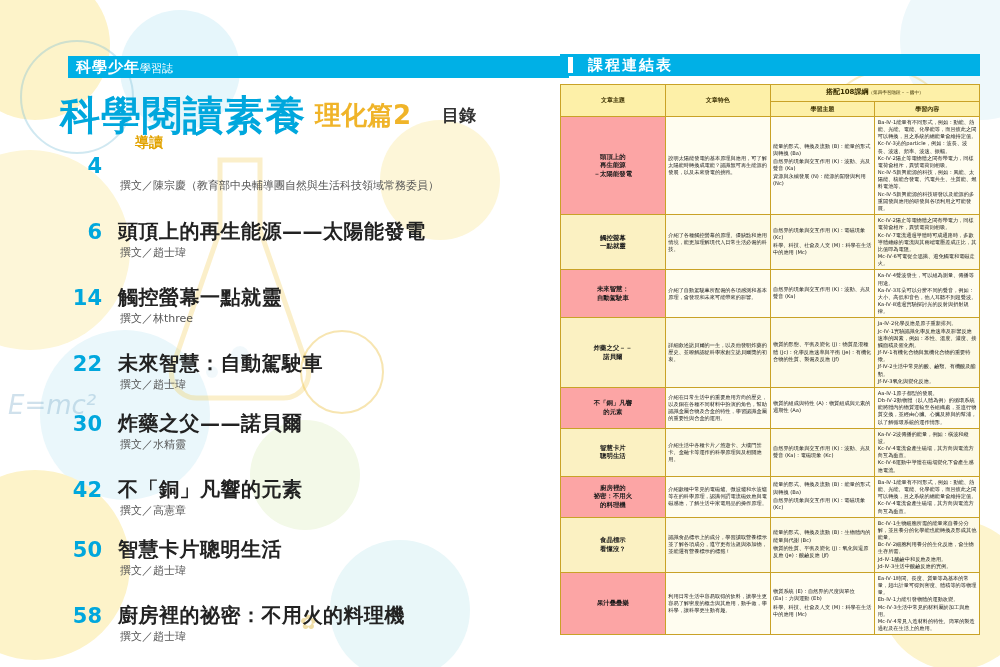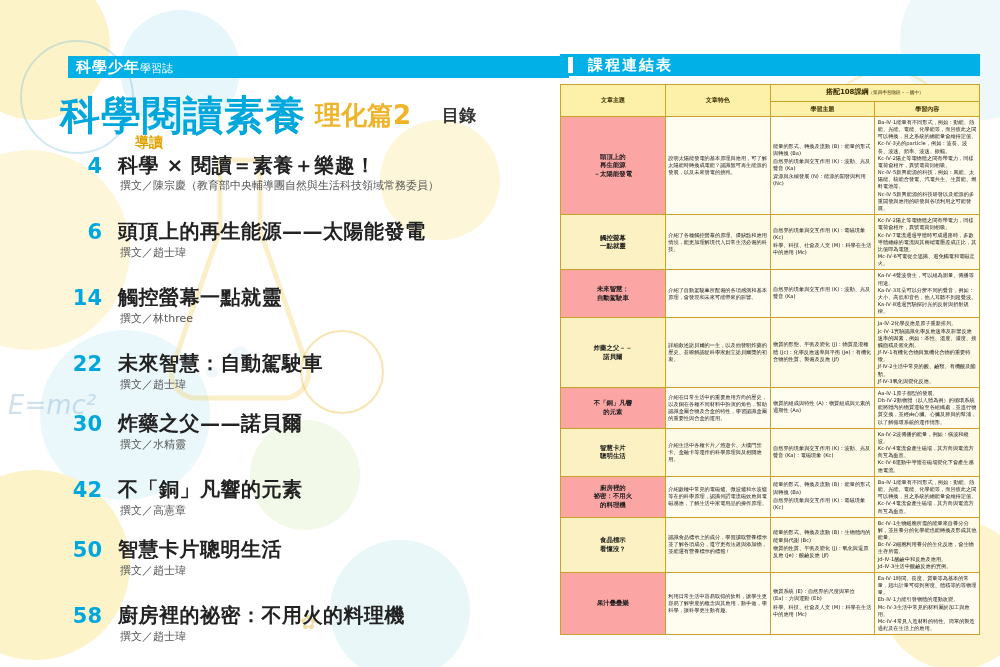--- a/index.html
+++ b/index.html
@@ -159,21 +159,20 @@
       <span class="title-main">科學閱讀素養</span>
       <span class="title-sub">理化篇2</span>
       <span class="toc-label">目錄</span>
     </div>
 
     <div class="toc">
       <div class="toc-intro">導讀</div>
 
       <div class="entry first" style="margin-top:12px;">
         <span class="pg">4</span>
-        <span class="t">科學 × 閱讀＝素養＋樂趣！</span>
         <span class="a">撰文／陳宗慶（教育部中央輔導團自然與生活科技領域常務委員）</span>
       </div>
 
       <div class="entry" style="margin-top:24px;">
         <span class="pg">6</span>
         <span class="t">頭頂上的再生能源——太陽能發電</span>
         <span class="a">撰文／趙士瑋</span>
       </div>
 
       <div class="entry" style="margin-top:24px;">

